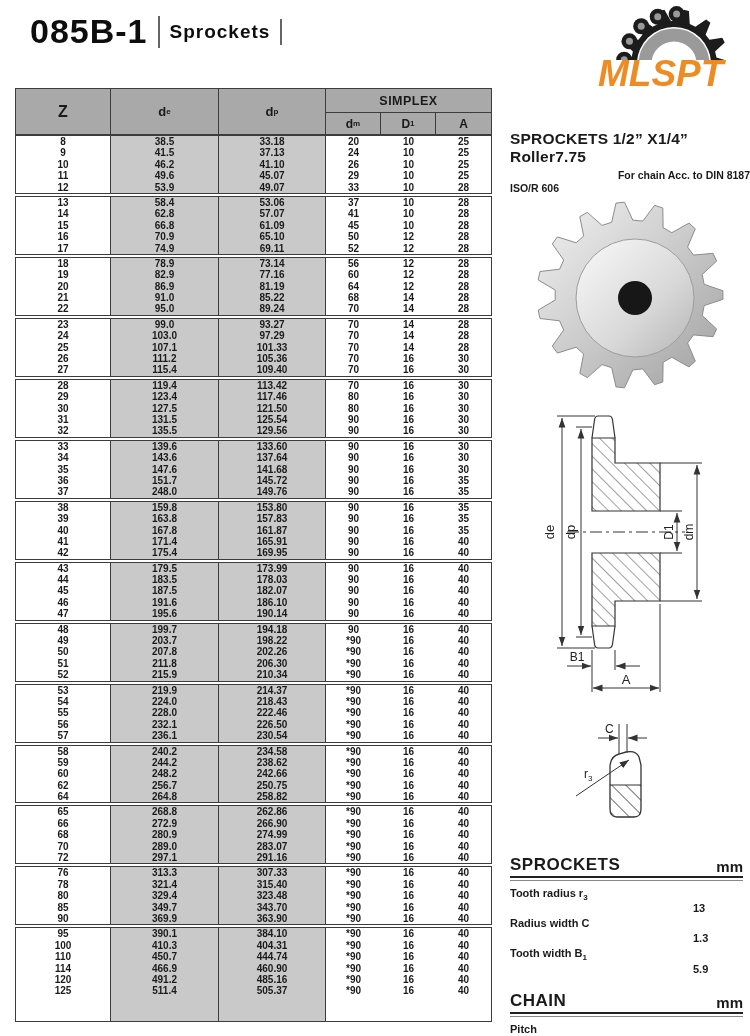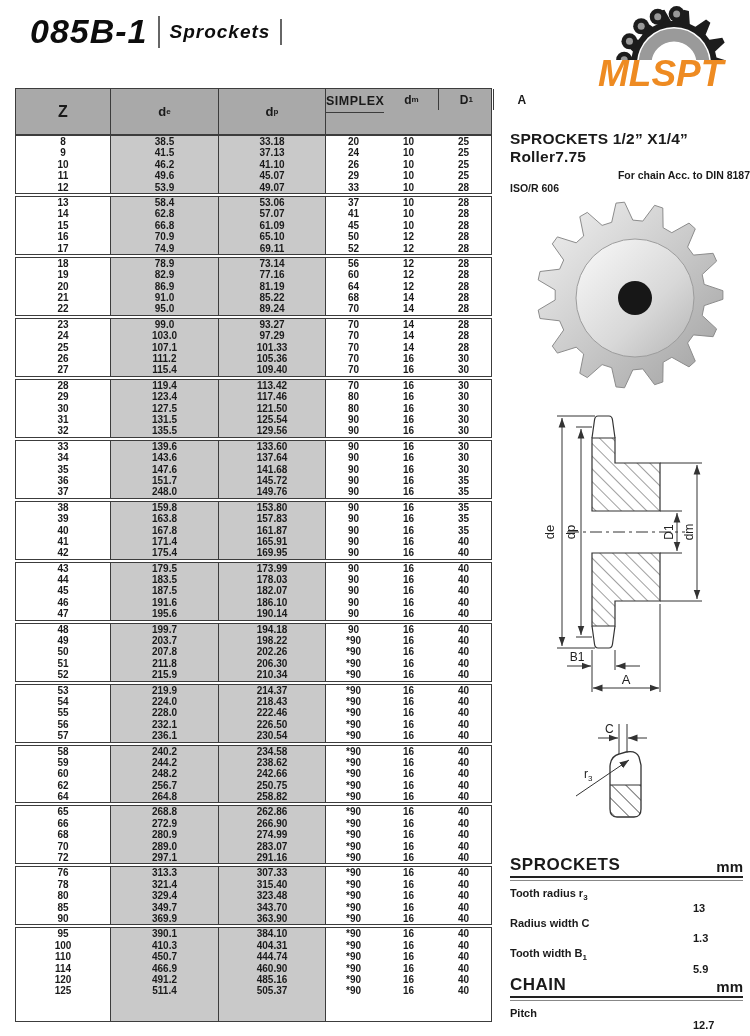--- a/index.html
+++ b/index.html
@@ -1,33 +1,33 @@
 <!DOCTYPE html>
 <html><head>
 <meta charset="utf-8">
 <style>
   html,body{margin:0;padding:0;background:#fff;}
   .page{position:relative;width:750px;height:1036px;background:#fff;overflow:hidden;
         font-family:"Liberation Sans",sans-serif;color:#1a1a1a;}
   
-  .brand{position:absolute;left:30px;top:12px;display:flex;align-items:center;gap:10px;font-style:italic;}
+  .brand{position:absolute;left:30px;top:12px;display:flex;align-items:center;gap:10px;}
   .model{font-size:34px;font-weight:800;letter-spacing:1px;color:#0d0d0d;}
   .vbar{width:2px;height:32px;background:#666;}
   .vbar2{width:2px;height:26px;background:#666;}
   .cat{font-size:19px;font-weight:bold;letter-spacing:1px;color:#0d0d0d;}
   .logo{position:absolute;left:596px;top:2px;}
   
   .dtable{position:absolute;left:15px;top:88px;width:477px;}
   .dtable,.dtable *{box-sizing:border-box;}
   .thead{display:flex;border:1px solid #3c3c3c;background:#a9a9a9;height:47px;}
   .hc{border-right:1px solid #3c3c3c;display:flex;align-items:center;justify-content:center;font-weight:bold;}
   .hz{width:95px;font-size:16px;}
   .hde{width:108px;font-size:13px;}
   .hdp{width:107px;font-size:13px;}
-  .hsx{width:165px;display:flex;flex-direction:row;text-align:right;}
+  .hsx{width:165px;display:flex;flex-direction:column;text-align:right;}
   .sxt{height:24px;border-bottom:1px solid #3c3c3c;display:flex;align-items:center;justify-content:center;
        font-weight:bold;font-size:12.5px;letter-spacing:.5px;}
   .sxr{display:flex;height:21px;}
   .sxc{width:55px;display:flex;align-items:center;justify-content:center;font-weight:bold;font-size:12px;
        border-right:1px solid #3c3c3c;}
   .sxc:last-child{border-right:none;}
   sub{font-size:8px;}
   .tgroup{border:1px solid #3c3c3c;margin-top:2px;background:#fff;}
   .tgroup:first-child{margin-top:0;}
   .trow{display:flex;height:11.4px;}
@@ -46,21 +46,21 @@
   
   .specs{position:absolute;left:510px;top:855px;width:233px;}
   .shead{display:flex;justify-content:space-between;align-items:flex-end;
          border-bottom:2px solid #222;padding-bottom:1px;}
   .sht{font-size:17px;font-weight:800;letter-spacing:.5px;}
   .shu{font-size:15px;font-weight:800;}
   .rule{border-top:1px solid #888;margin-top:2px;margin-bottom:6px;}
   .srow{display:flex;font-size:11px;font-weight:600;margin-top:3px;flex-direction:column;}
   .slabel{flex:1;}
   .sval{width:50px;margin-left:auto;text-align:left;}
-  .chead{margin-top:0;}
+  .chead{margin-top:16px;}
 </style>
 </head>
 <body>
 
 <div class="page">
 
   <div class="brand">
     <span class="model">085B-1</span>
     <span class="vbar"></span>
     <span class="cat">Sprockets</span>

